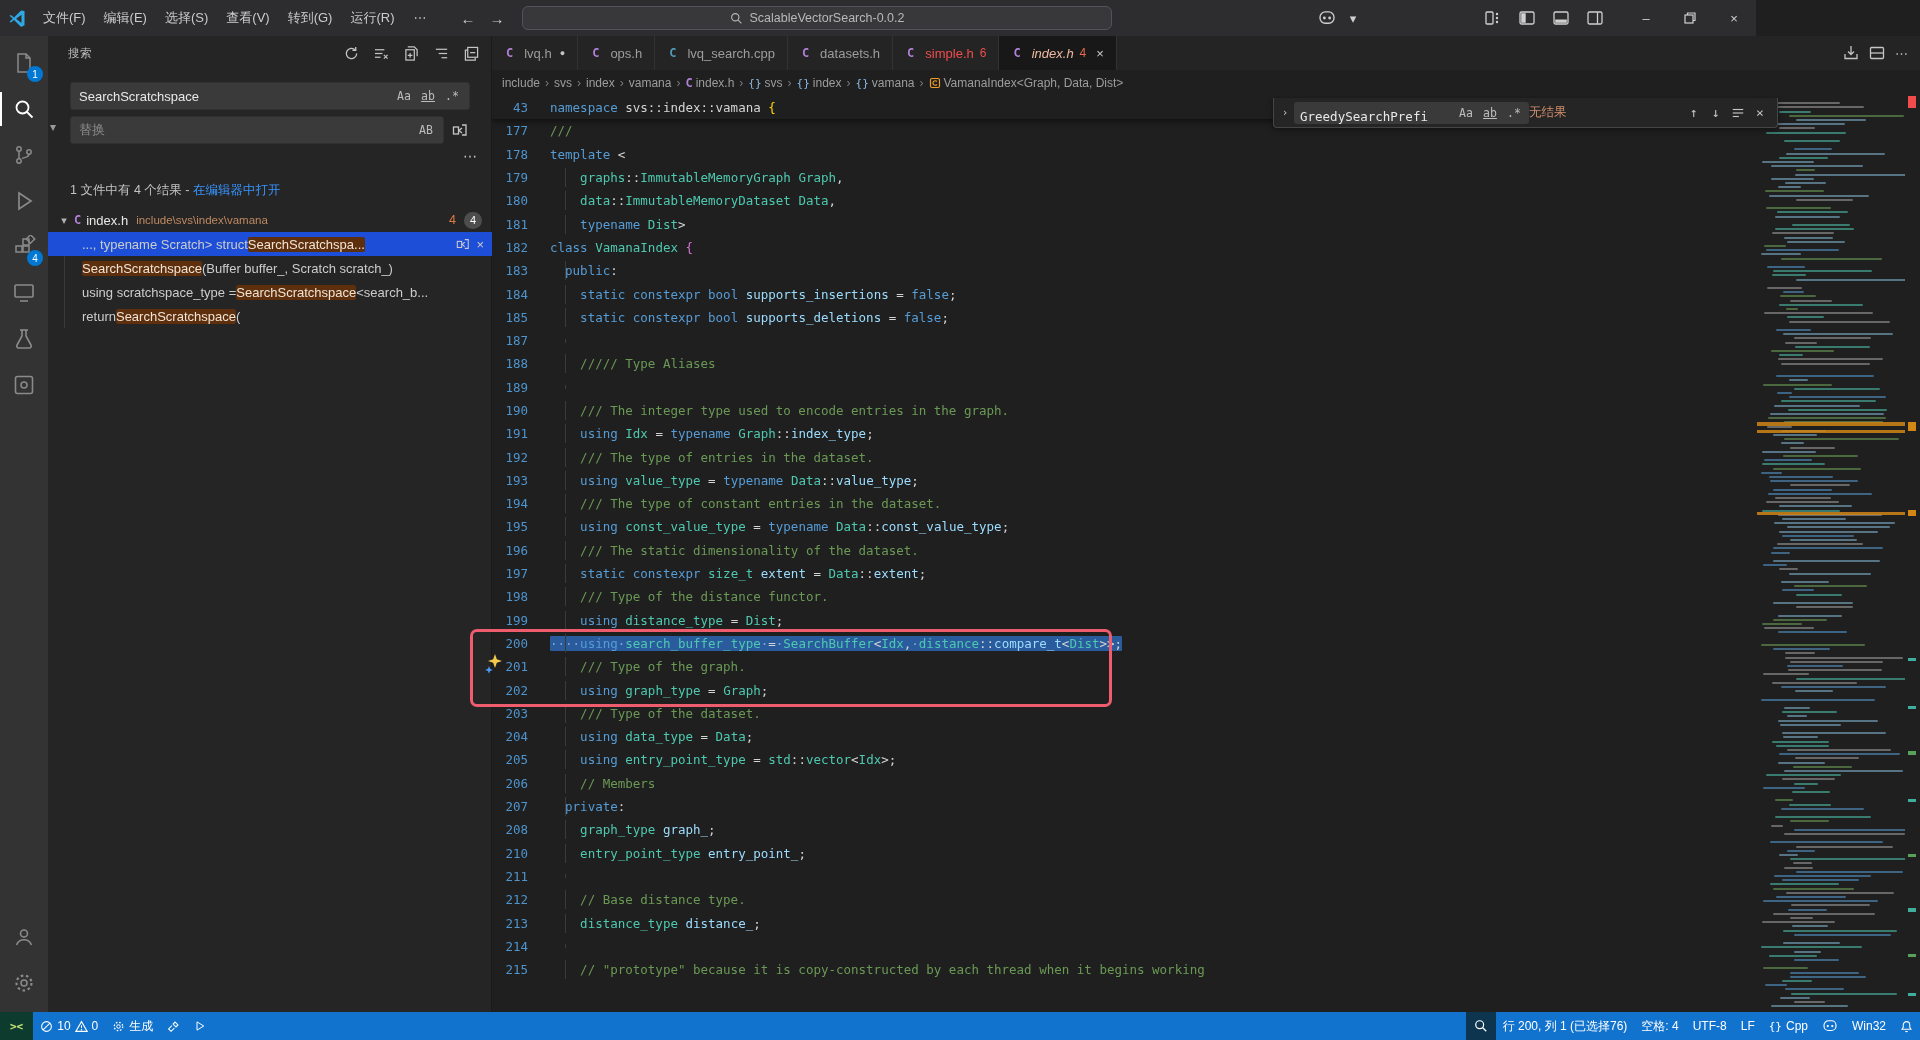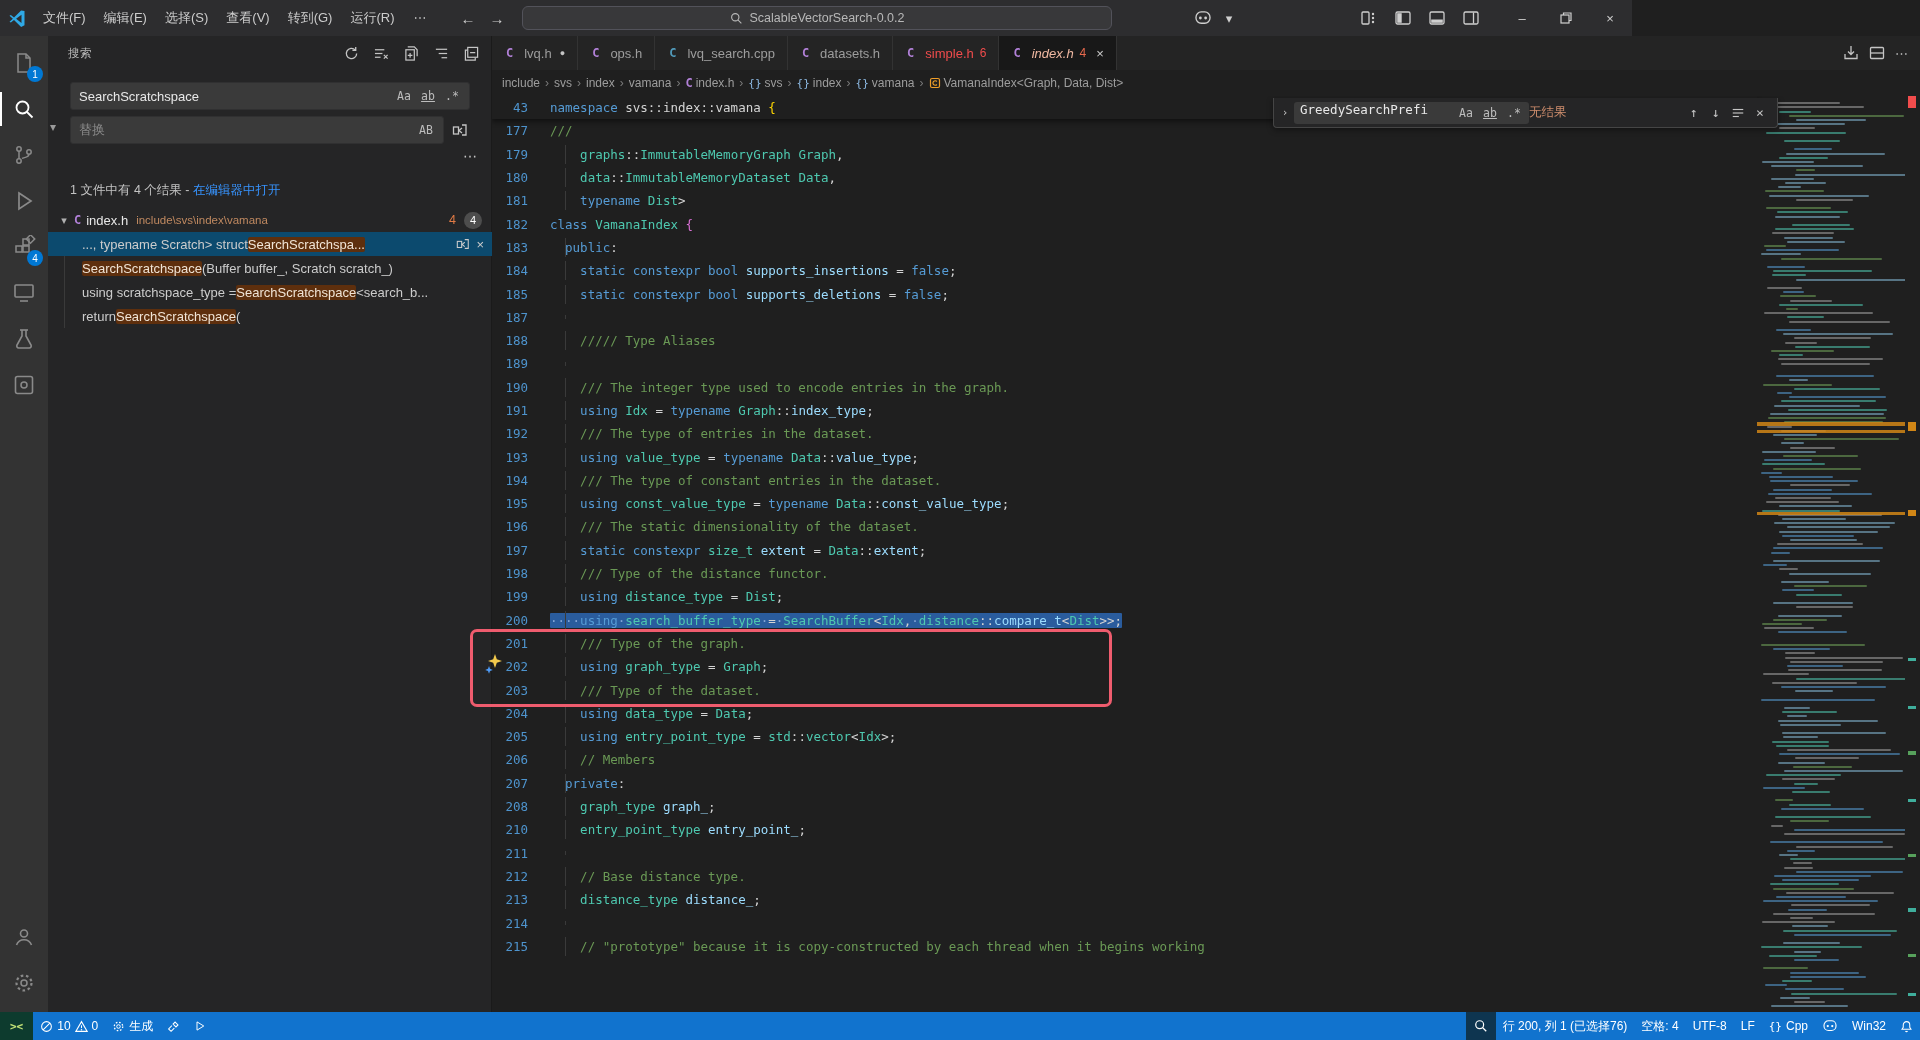--- a/index.html
+++ b/index.html
@@ -1,21 +1,21 @@
 <!DOCTYPE html>
 <html><head>
 <meta charset="utf-8">
 <style>
   * { margin:0; padding:0; box-sizing:border-box; }
   html,body { width:1920px; height:1040px; overflow:hidden; }
   body { background:#1f1f1f; font-family:"Liberation Sans",sans-serif; color:#cccccc; position:relative; font-size:13px; }
   svg { display:block; }
 
   
-  #titlebar { position:absolute; left:0; top:0; width:1632px; height:36px; background:#2d2d2f; display:flex; align-items:center; z-index:60; }
+  #titlebar { position:absolute; left:0; top:0; width:1756px; height:36px; background:#2d2d2f; display:flex; align-items:center; z-index:60; }
   #vscode-logo { width:34px; display:flex; justify-content:center; }
   #menus { display:flex; align-items:center; }
   .menu-item { padding:0 9px; height:26px; line-height:26px; border-radius:5px; color:#cccccc; font-size:13px; cursor:default; }
   #menu-more { padding:0 10px; color:#cccccc; }
   #nav-arrows { display:flex; align-items:center; margin-left:24px; gap:14px; color:#cfcfcf; font-size:15px; }
   #cmd-center { margin-left:18px; width:590px; height:24px; background:#38383a; border:1px solid #52525a; border-radius:6px; display:flex; align-items:center; justify-content:center; gap:6px; color:#b8b8b8; font-size:12.5px; }
   #titlebar-right { margin-left:auto; display:flex; align-items:center; gap:4px; }
   .tb-ic { width:30px; height:26px; display:flex; align-items:center; justify-content:center; color:#cfcfcf; border-radius:5px; }
   #win-controls { display:flex; margin-left:10px; }
   .win-btn { width:44px; height:36px; display:flex; align-items:center; justify-content:center; color:#d0d0d0; font-size:13px; }
@@ -50,21 +50,21 @@
   #sv-file-row { position:absolute; left:0; top:172px; width:444px; height:24px; display:flex; align-items:center; padding-left:8px; }
   .tw-chev { color:#b0b0b0; font-size:11px; width:16px; text-align:center; }
   .c-icon { font-weight:bold; font-family:"DejaVu Sans Mono",monospace; font-size:12px; margin:0 5px 0 2px; }
   #sv-file-name { color:#e7e7e7; font-size:13px; }
   #sv-file-path { color:#c08960; font-size:11.5px; margin-left:8px; white-space:nowrap; overflow:hidden; }
   #sv-file-right { margin-left:auto; display:flex; align-items:center; gap:8px; padding-right:10px; }
   #sv-file-problems { color:#e07a45; font-size:12.5px; }
   #sv-file-badge { min-width:18px; height:17px; border-radius:10px; background:#4d4d4d; color:#ffffff; font-size:11px; display:flex; align-items:center; justify-content:center; padding:0 5px; }
   .sv-result { position:absolute; left:0; width:444px; height:24px; display:flex; align-items:center; padding-left:34px; font-size:13px; color:#cccccc; white-space:nowrap; overflow:hidden; }
   .sv-result .m { background:#5e2f0d; border-radius:2px; color:#f0e4d6; }
-  .sv-result.hover { background:#0c4a6e; }
+  .sv-result.hover { background:#1d4ed8; }
   .sv-result .row-icons { margin-left:auto; display:flex; gap:6px; padding-right:8px; color:#cccccc; }
   .tree-guide { position:absolute; left:16px; top:196px; width:1px; height:96px; background:#3a3a3a; }
 
   
   #main { position:absolute; left:492px; top:36px; width:1428px; height:976px; background:#1f1f1f; }
   #tabstrip { height:34px; background:#242424; display:flex; align-items:stretch; }
   .tab { display:flex; align-items:center; gap:6px; padding:0 12px; border-right:1px solid #333333; background:#242424; font-size:13px; color:#9d9d9d; position:relative; }
   .tab.active { background:#181818; color:#cccccc; }
   .tab .dirty { font-size:9px; color:#c5c5c5; margin-left:2px; }
   .tab .count { font-size:12px; }
@@ -89,21 +89,21 @@
   
   #minimap { position:absolute; right:15px; top:0; width:148px; height:916px; background:#1f1f1f; overflow:hidden; z-index:5; }
   .mm-row { position:absolute; height:2px; border-radius:1px; }
   .mm-marker { position:absolute; left:0; width:148px; background:rgba(209,134,22,.85); }
   #ruler { position:absolute; right:0; top:0; width:15px; height:916px; background:#1f1f1f; z-index:5; }
   .rl-mark { position:absolute; left:3px; width:8px; }
 
   
   #findwidget { position:absolute; right:142px; top:2px; width:505px; height:30px; background:#252526; border:1px solid #454545; border-top:none; border-radius:0 0 4px 4px; display:flex; align-items:center; z-index:40; padding:0 6px 0 4px; box-shadow:0 2px 6px rgba(0,0,0,.4); }
   #fw-chev { width:14px; color:#c5c5c5; font-size:11px; text-align:center; }
-  #fw-input { width:235px; height:22px; background:#3a3a3a; border-radius:3px; display:flex; align-items:flex-start; padding:0 4px 0 6px; margin-left:2px; }
+  #fw-input { width:235px; height:22px; background:#3a3a3a; border-radius:3px; display:flex; align-items:flex-end; padding:0 4px 0 6px; margin-left:2px; }
   #fw-input .val { flex:1; color:#e8e8e8; font-size:12.5px; white-space:nowrap; overflow:hidden; }
   #fw-status { color:#cf8e6d; font-size:12.5px; flex:1; }
   .fw-ic { width:22px; height:22px; display:flex; align-items:center; justify-content:center; color:#c5c5c5; font-size:13px; border-radius:3px; }
 
   
   #red-box { position:absolute; left:470px; top:629px; width:642px; height:78px; border:3.5px solid #ef5c6e; border-radius:7px; z-index:45; pointer-events:none; }
   #sparkle { position:absolute; left:482px; top:652px; z-index:46; width:24px; height:24px; pointer-events:none; }
 
   
   #statusbar { position:absolute; left:0; top:1012px; width:1920px; height:28px; background:#1173ce; color:#ffffff; display:flex; align-items:center; font-size:12px; z-index:60; }
@@ -471,20 +471,24 @@
         </span>
         <span>VamanaIndex&lt;Graph, Data, Dist&gt;</span>
       </span>
     </div>
 
   <div id="editor">
     <div id="codelines">
         <div class="line">
           <span class="ln">177</span>
           <span class="lc"><span class="tok cm">///</span></span>
+        </div>
+        <div class="line">
+          <span class="ln">178</span>
+          <span class="lc"><span class="tok kw">template</span><span class="tok tx"> &lt;</span></span>
         </div>
         <div class="line">
           <span class="ln">179</span>
           <span class="lc g"><span class="tok tx">    </span><span class="tok ty">graphs</span><span class="tok tx">::</span><span class="tok ty">ImmutableMemoryGraph</span><span class="tok tx"> </span><span class="tok ty">Graph</span><span class="tok tx">,</span></span>
         </div>
         <div class="line">
           <span class="ln">180</span>
           <span class="lc g"><span class="tok tx">    </span><span class="tok ty">data</span><span class="tok tx">::</span><span class="tok ty">ImmutableMemoryDataset</span><span class="tok tx"> </span><span class="tok ty">Data</span><span class="tok tx">,</span></span>
         </div>
         <div class="line">

